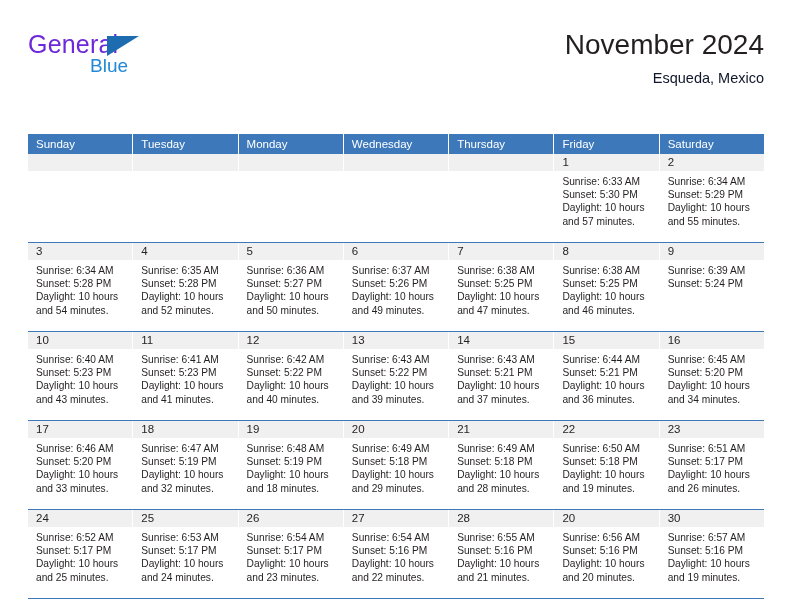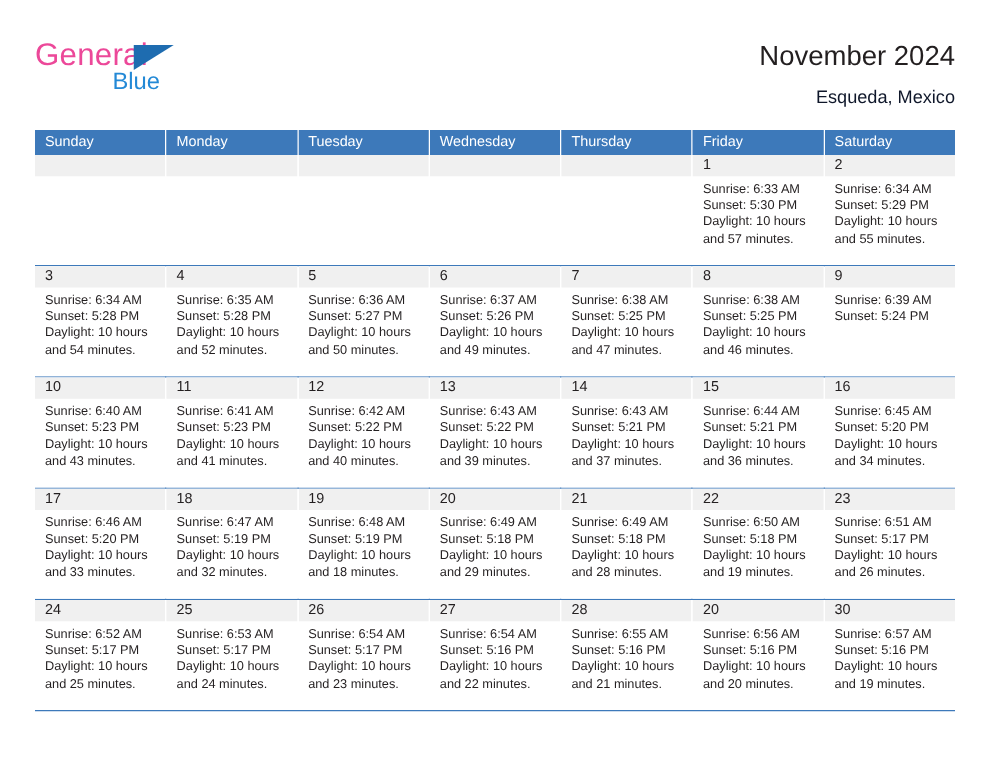--- a/index.html
+++ b/index.html
@@ -35,21 +35,21 @@
     top: 0;
     width: 230px;
     height: 56px;
   }
   .logo-general {
     position: absolute;
     left: 0;
     top: 0;
     font-size: 25px;
     letter-spacing: 0.2px;
-    color: #ec4899;
+    color: #6d28d9;
     font-family: "Liberation Sans", sans-serif;
     text-align: right;
   }
   .logo-tri {
     position: absolute;
     left: 79px;
     top: 6px;
     width: 0;
     height: 0;
     border-left: 32px solid #1e6cb0;
@@ -64,21 +64,21 @@
     font-family: "Liberation Sans", sans-serif;
   }
 
   .titles {
     position: absolute;
     right: 0;
     top: -2px;
     text-align: right;
   }
   .month-title {
-    font-size: 22px;
+    font-size: 28px;
     color: #231f20;
     line-height: 34px;
     white-space: nowrap;
     font-weight: normal;
   }
   .location {
     font-size: 14.5px;
     color: #0f172a;
     line-height: 20px;
     margin-top: 6px;
@@ -99,20 +99,21 @@
   .weekday {
     flex: 1 1 0;
     background: #3d79ba;
     color: #ffffff;
     font-size: 11.5px;
     height: 20px;
     line-height: 20px;
     padding-left: 8px;
     box-sizing: border-box;
     margin-right: 1px;
+    margin-top: 30px;
   }
   .weekday:last-child { margin-right: 0; }
 
   .week-row {
     display: flex;
     border-bottom: 1.5px solid #3d79ba;
     box-sizing: border-box;
   }
   .day-cell {
     flex: 1 1 0;
@@ -160,22 +161,22 @@
       <div class="month-title">November 2024</div>
       <div class="location">Esqueda, Mexico</div>
     </div>
 
   </div>
 
   <div class="calendar">
 
     <div class="weekday-row">
       <div class="weekday">Sunday</div>
+      <div class="weekday">Tuesday</div>
       <div class="weekday">Monday</div>
-      <div class="weekday">Tuesday</div>
       <div class="weekday">Wednesday</div>
       <div class="weekday">Thursday</div>
       <div class="weekday">Friday</div>
       <div class="weekday">Saturday</div>
     </div>
 
     <div id="weeks-container">
         <div class="week-row">
           <div class="day-cell empty">
             <div class="day-number"></div>

